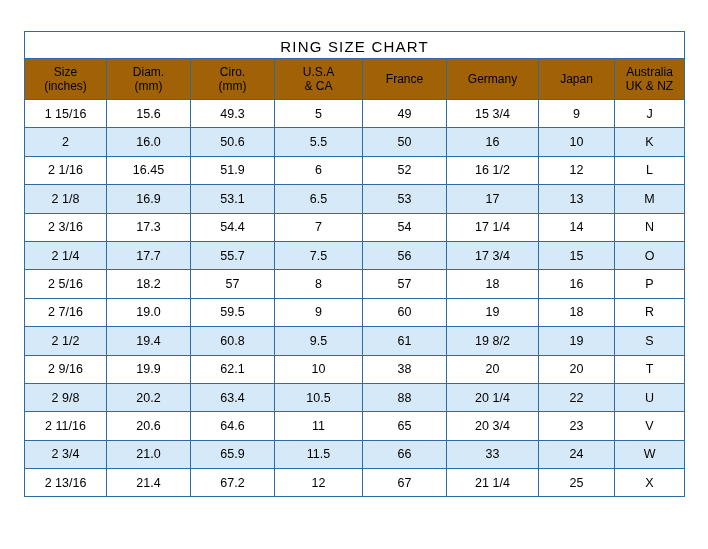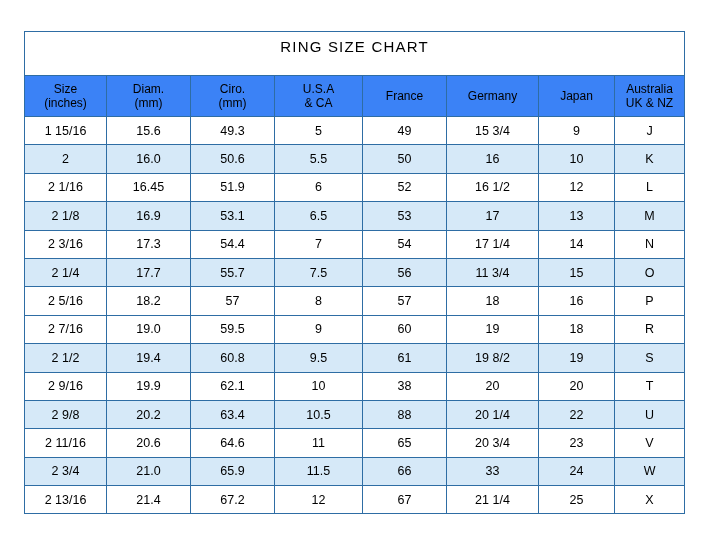--- a/index.html
+++ b/index.html
@@ -39,27 +39,27 @@
     vertical-align: middle;
     color: #000000;
     font-weight: normal;
   }
   .title-cell {
     height: 24px;
     font-size: 15px;
     letter-spacing: 1.2px;
     font-weight: bold;
     background: #ffffff;
-    padding: 2px 0 17px 0;
+    padding: 2px 0 0 0;
   }
   .head-row td {
     height: 36px;
     font-size: 12px;
     line-height: 14px;
-    background: #3b82f6;
+    background: #a16207;
     padding: 2px 4px;
   }
   .data-row td {
     height: 25.4px;
     font-size: 12.5px;
     padding: 1px 1px;
   }
   .row-shade td {
     background: #d6e9f8;
   }
@@ -177,21 +177,21 @@
           <td>17 1/4</td>
           <td>14</td>
           <td>N</td>
         </tr>
         <tr class="data-row row-shade">
           <td>2 1/4</td>
           <td>17.7</td>
           <td>55.7</td>
           <td>7.5</td>
           <td>56</td>
-          <td>11 3/4</td>
+          <td>17 3/4</td>
           <td>15</td>
           <td>O</td>
         </tr>
         <tr class="data-row row-plain">
           <td>2 5/16</td>
           <td>18.2</td>
           <td>57</td>
           <td>8</td>
           <td>57</td>
           <td>18</td>

